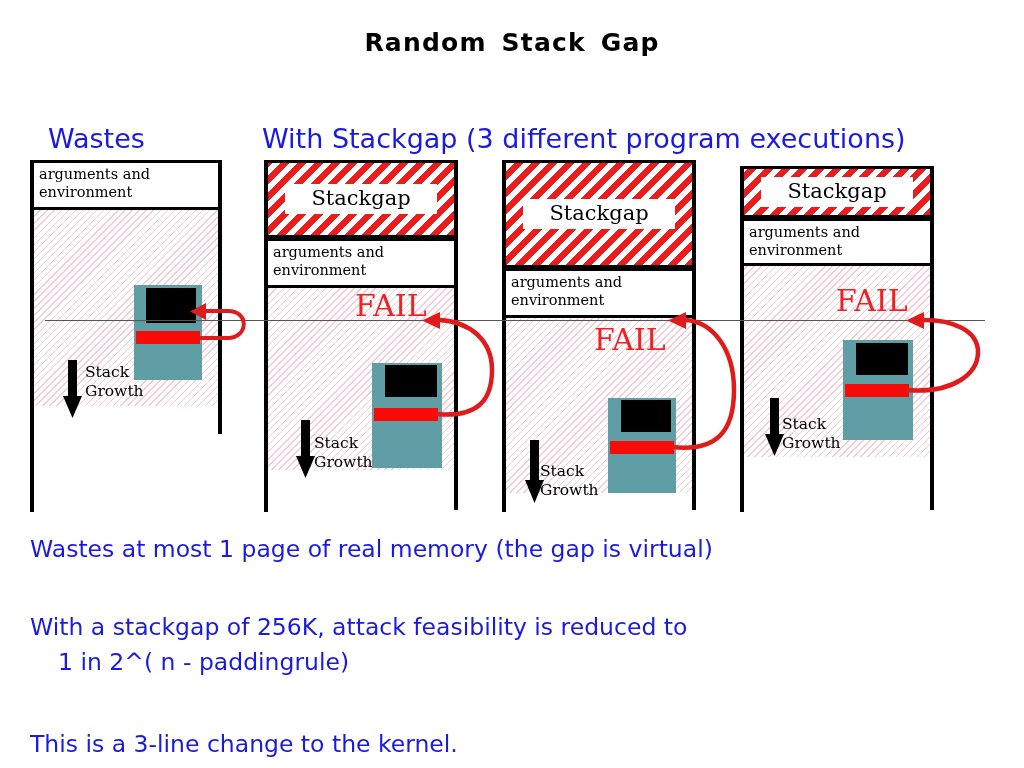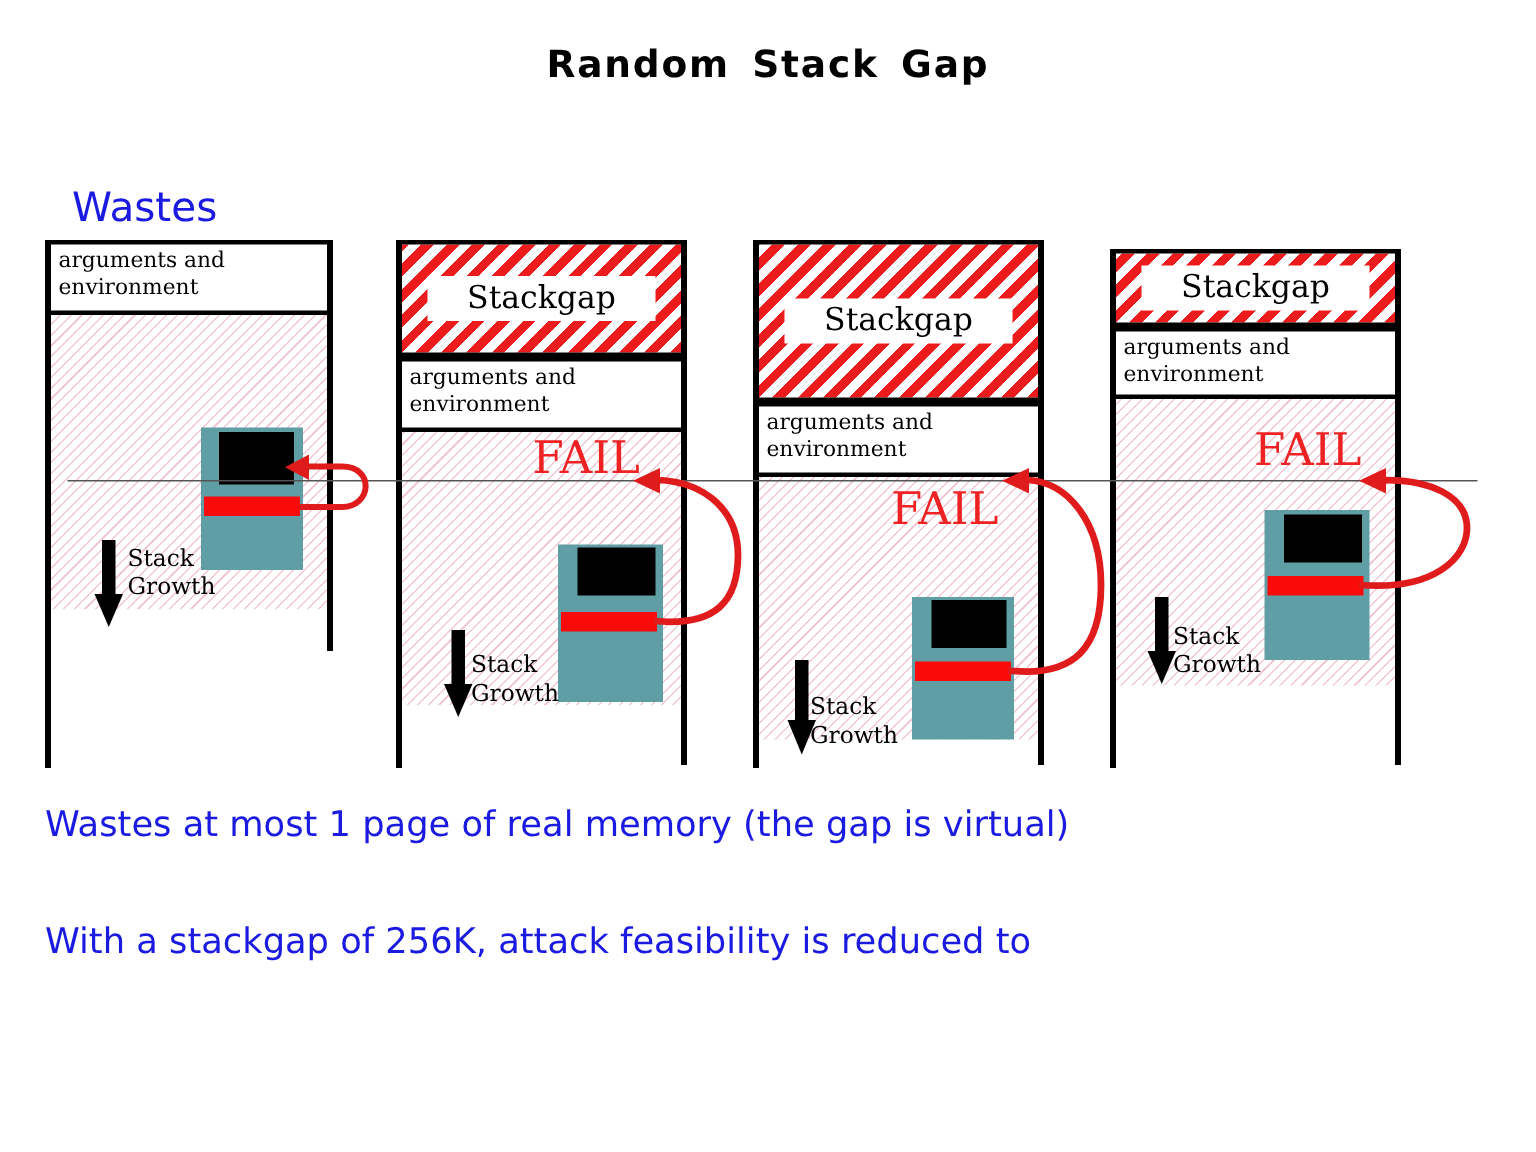--- a/index.html
+++ b/index.html
@@ -123,20 +123,21 @@
   #bullet-3{left:30px;top:730px;}
 </style>
 </head>
 <body>
 
 <div class="slide">
 
   <div id="slide-title">Random Stack Gap</div>
 
   <div class="heading" id="heading-before">Wastes</div>
+  <div class="heading" id="heading-stackgap">With Stackgap  (3 different program executions)</div>
 
   <div class="col">
 
     <div class="pinkregion" style="left:32px;top:208px;width:188px;height:198px;"></div>
 
     <div class="argbox" style="left:30px;top:160px;width:192px;height:50px;">
       <span style="white-space:pre-line;">arguments and
 environment</span>
     </div>
 
@@ -273,14 +274,16 @@
     </g>
 
     <g>
       <path d="M 906 390 C 956 394 978 372 978 352 C 978 330 952 320 924 320" fill="none" stroke="#e01b1b" stroke-width="4.5"></path>
       <polygon points="924,312 906,320.5 924,329" fill="#e01b1b"></polygon>
     </g>
   </svg>
 
   <div class="bullet" id="bullet-1">Wastes at most 1 page of real memory (the gap is virtual)</div>
   <div class="bullet" id="bullet-2">With a stackgap of 256K, attack feasibility is reduced to</div>
+  <div class="bullet" id="bullet-2b">1 in 2^( n - paddingrule)</div>
+  <div class="bullet" id="bullet-3">This is a 3-line change to the kernel.</div>
 
 </div>
 
 </body></html>

